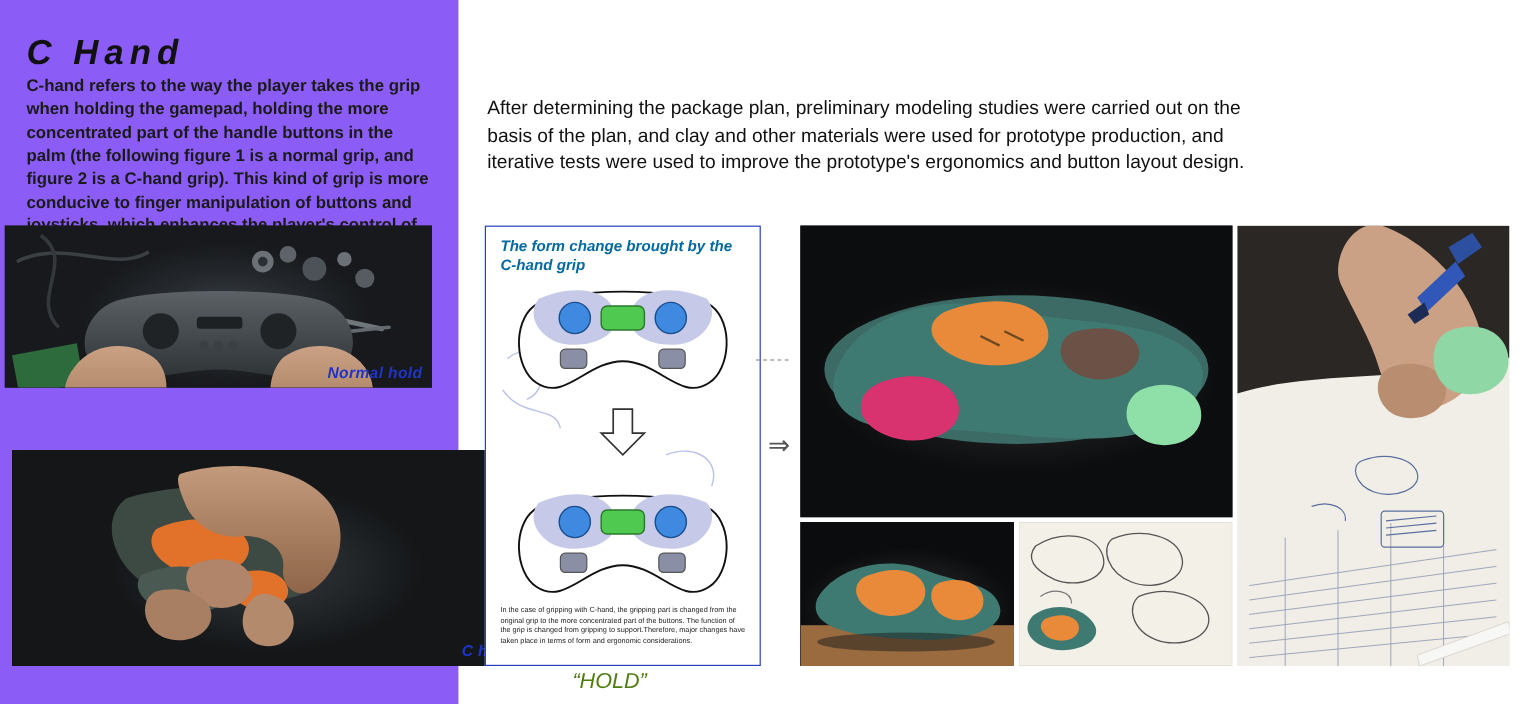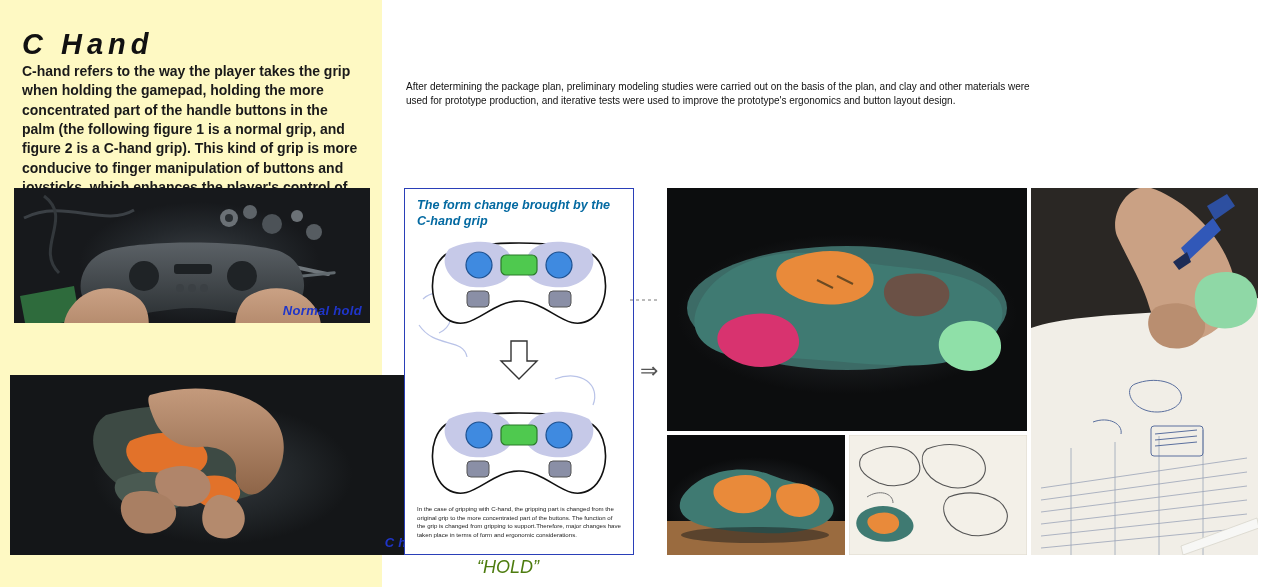--- a/index.html
+++ b/index.html
@@ -14,21 +14,21 @@
     font-family: "Liberation Sans", sans-serif;
     overflow: hidden;
   }
 
   
   .left-panel {
     position: absolute;
     left: 0; top: 0;
     width: 382px;
     height: 587px;
-    background: #fef9c3;
+    background: #8b5cf6;
     box-sizing: border-box;
   }
   .left-title {
     position: absolute;
     left: 22px; top: 28px;
     font-size: 29px;
     font-weight: bold;
     font-style: italic;
     letter-spacing: 5px;
     color: #111;
@@ -53,21 +53,21 @@
     right: 8px; bottom: 5px;
     color: #1f35c9;
     font-weight: bold;
     font-style: italic;
     font-size: 13px;
     letter-spacing: .3px;
   }
 
   
   #photo-normal {
-    left: 14px; top: 188px;
+    left: 4px; top: 188px;
     width: 356px; height: 135px;
     background:
       radial-gradient(ellipse 120px 60px at 52% 55%, #3a3f44 0%, #23272b 60%, #17191c 100%),
       linear-gradient(160deg, #202428 0%, #15171a 100%);
   }
   
   #photo-chold {
     left: 10px; top: 375px;
     width: 425px; height: 180px;
     background:
@@ -87,21 +87,21 @@
     font-size: 30px;
     font-weight: bold;
     font-style: italic;
     letter-spacing: 3px;
     color: #111;
   }
   .para {
     position: absolute;
     left: 24px;
     width: 644px;
-    font-size: 10px;
+    font-size: 16px;
     line-height: 1.42;
     color: #111;
   }
   #para-1 { top: 80px; }
   #para-2 { top: 143px; }
   .hl { color: #2f5fd0; }
 
   
   .sketch-card {
     position: absolute;

